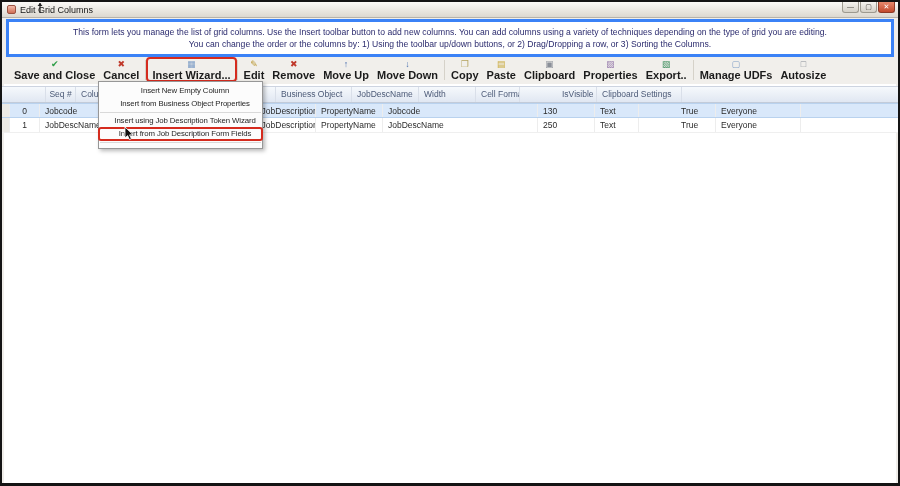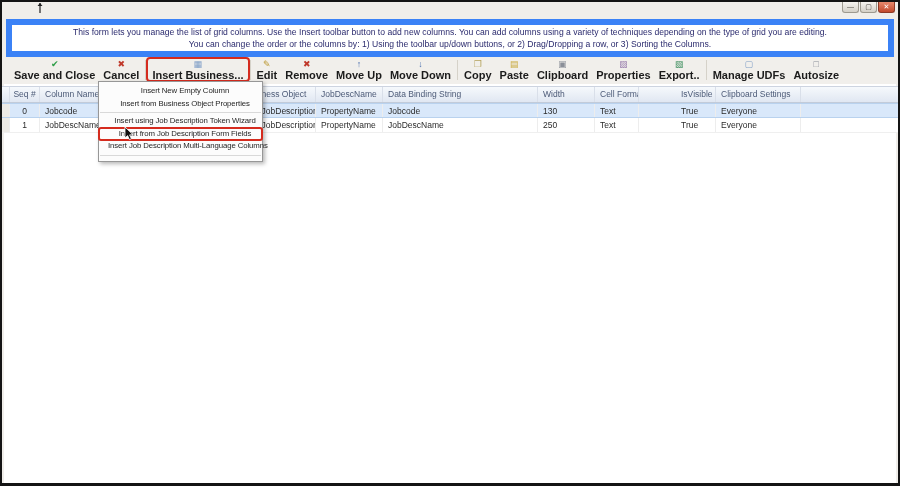--- a/index.html
+++ b/index.html
@@ -26,21 +26,21 @@
   .win-btn{
     width:17px;height:11px;box-sizing:border-box;border:1px solid #9d998f;
     border-top:none;border-radius:0 0 3px 3px;
     background:linear-gradient(#f6f4f0,#d4d0c7);
     font-size:7px;line-height:10px;text-align:center;color:#4e4a44;cursor:default;
   }
   .win-btn.close{background:linear-gradient(#e88a6d,#c2492c);border-color:#8d3a26;color:#fff;}
   
   .instruction-panel{
     position:absolute;left:4px;right:4px;top:17px;height:38px;box-sizing:border-box;
-    background:#fff;border:6px solid #3b82f6;
+    background:#fff;border:3px solid #3b82f6;
     display:flex;flex-direction:column;justify-content:center;text-align:center;
     font-size:8.6px;line-height:12px;color:#2b2b6e;
   }
   
   .toolbar{
     position:absolute;left:2px;right:2px;top:56px;height:26px;
     display:flex;align-items:flex-start;padding-left:6px;background:#f1efeb;
   }
   .tb-btn{
     position:relative;display:flex;flex-direction:column;align-items:center;
@@ -52,21 +52,21 @@
   .red-ring{
     position:absolute;left:-2px;right:-2px;top:-1px;bottom:-1px;
     border:2px solid #d52b1e;border-radius:4px;pointer-events:none;
   }
   
   .workspace{position:absolute;left:2px;right:2px;top:82px;bottom:0;background:#fff;}
   .grid{position:absolute;left:0;right:0;top:84px;}
   .g-head{
     display:flex;height:15px;
     background:linear-gradient(#f6f9fc,#e0e7f2);
-    border-top:1px solid #cdd4e0;border-bottom:1px solid #c2cbd9;
+    border-top:1px solid #cdd4e0;border-bottom:1px solid #c2cbd9;padding-left:36px;
   }
   .g-cell{
     box-sizing:border-box;padding-left:5px;font-size:8.5px;line-height:14px;
     white-space:nowrap;overflow:hidden;
   }
   .g-head .g-cell{color:#4c5a77;border-right:1px solid #d9dfe9;}
   .g-row{display:flex;height:14px;background:#fff;border-bottom:1px solid #efefef;cursor:default;}
   .g-row .g-cell{color:#2b2b2b;border-right:1px solid #ededed;}
   .g-row.selected{background:#d9e8fa;border-top:1px solid #b9d2ee;border-bottom:1px solid #b9d2ee;height:13px;}
   .g-ind{width:8px;box-sizing:border-box;background:#edebe6;border-right:1px solid #cfccc4;}
@@ -91,20 +91,24 @@
     border:2px solid #d52b1e;border-radius:3px;pointer-events:none;
   }
   
   .cursor{position:absolute;z-index:9;pointer-events:none;}
 </style>
 </head>
 <body>
 
 <div class="window">
 
+  <div class="titlebar">
+    <span class="title-icon"></span>
+    <span class="title-text">Edit Grid Columns</span>
+  </div>
   <div class="win-controls" id="win-controls">
       <div class="win-btn"><span>—</span></div>
       <div class="win-btn"><span>▢</span></div>
       <div class="win-btn close"><span>✕</span></div>
     </div>
 
   <div class="instruction-panel">
     <div>This form lets you manage the list of grid columns.  Use the Insert toolbar button to add new columns. You can add columns using a variety of techniques depending on the type of grid you are editing.</div>
     <div>You can change the order or the columns by:  1) Using the toolbar up/down buttons, or 2) Drag/Dropping a row, or 3) Sorting the Columns.</div>
   </div>
@@ -114,21 +118,21 @@
         <span class="tb-icon" style="color: rgb(46, 158, 72);">✔</span>
         <span class="tb-label">Save and Close</span>
       </div>
       <div class="tb-btn">
         <span class="tb-icon" style="color: rgb(192, 57, 43);">✖</span>
         <span class="tb-label">Cancel</span>
       </div>
       <div class="tb-sep"></div>
       <div class="tb-btn">
         <span class="tb-icon" style="color: rgb(127, 158, 199);">▦</span>
-        <span class="tb-label">Insert Business...</span>
+        <span class="tb-label">Insert Wizard...</span>
         <span class="red-ring"></span>
       </div>
       <div class="tb-sep"></div>
       <div class="tb-btn">
         <span class="tb-icon" style="color: rgb(185, 149, 44);">✎</span>
         <span class="tb-label">Edit</span>
       </div>
       <div class="tb-btn">
         <span class="tb-icon" style="color: rgb(192, 57, 43);">✖</span>
         <span class="tb-label">Remove</span>
@@ -175,21 +179,20 @@
 
   <div class="workspace"></div>
 
   <div class="grid">
     <div class="g-head" id="grid-head">
         <div class="g-cell g-ind"></div>
         <div class="g-cell c0">Seq #</div>
         <div class="g-cell c1">Column Name</div>
         <div class="g-cell c2">Business Object</div>
         <div class="g-cell c3">JobDescName</div>
-        <div class="g-cell c4">Data Binding String</div>
         <div class="g-cell c5">Width</div>
         <div class="g-cell c6">Cell Format</div>
         <div class="g-cell c7">IsVisible</div>
         <div class="g-cell c8">Clipboard Settings</div>
         <div class="g-cell cf"></div>
       </div>
     <div id="grid-body">
         <div class="g-row selected">
           <div class="g-cell g-ind"></div>
           <div class="g-cell c0">0</div>
@@ -218,21 +221,20 @@
         </div>
       </div>
   </div>
 
   <div class="menu" id="insert-menu">
       <div class="menu-item">Insert New Empty Column</div>
       <div class="menu-item">Insert from Business Object Properties</div>
       <div class="menu-sep"></div>
       <div class="menu-item">Insert using Job Description Token Wizard</div>
       <div class="menu-item">Insert from Job Description Form Fields<span class="menu-red-ring"></span></div>
-      <div class="menu-item">Insert Job Description Multi-Language Columns</div>
       <div class="menu-sep"></div>
     </div>
 
   <svg class="cursor" style="left:122px;top:125px;" width="12" height="14" viewBox="0 0 12 14">
     <polygon points="1,0 1,11 3.6,8.6 5.4,12.6 7.4,11.7 5.6,7.9 9,7.7" fill="#111" stroke="#fff" stroke-width="0.8"></polygon>
   </svg>
 
   <svg class="cursor" style="left:34px;top:0px;" width="10" height="12" viewBox="0 0 10 12">
     <polygon points="4,11 4,1 1.5,4 6.5,4 4,1" fill="#222"></polygon>
     <rect x="3.4" y="1" width="1.2" height="10" fill="#222"></rect>

